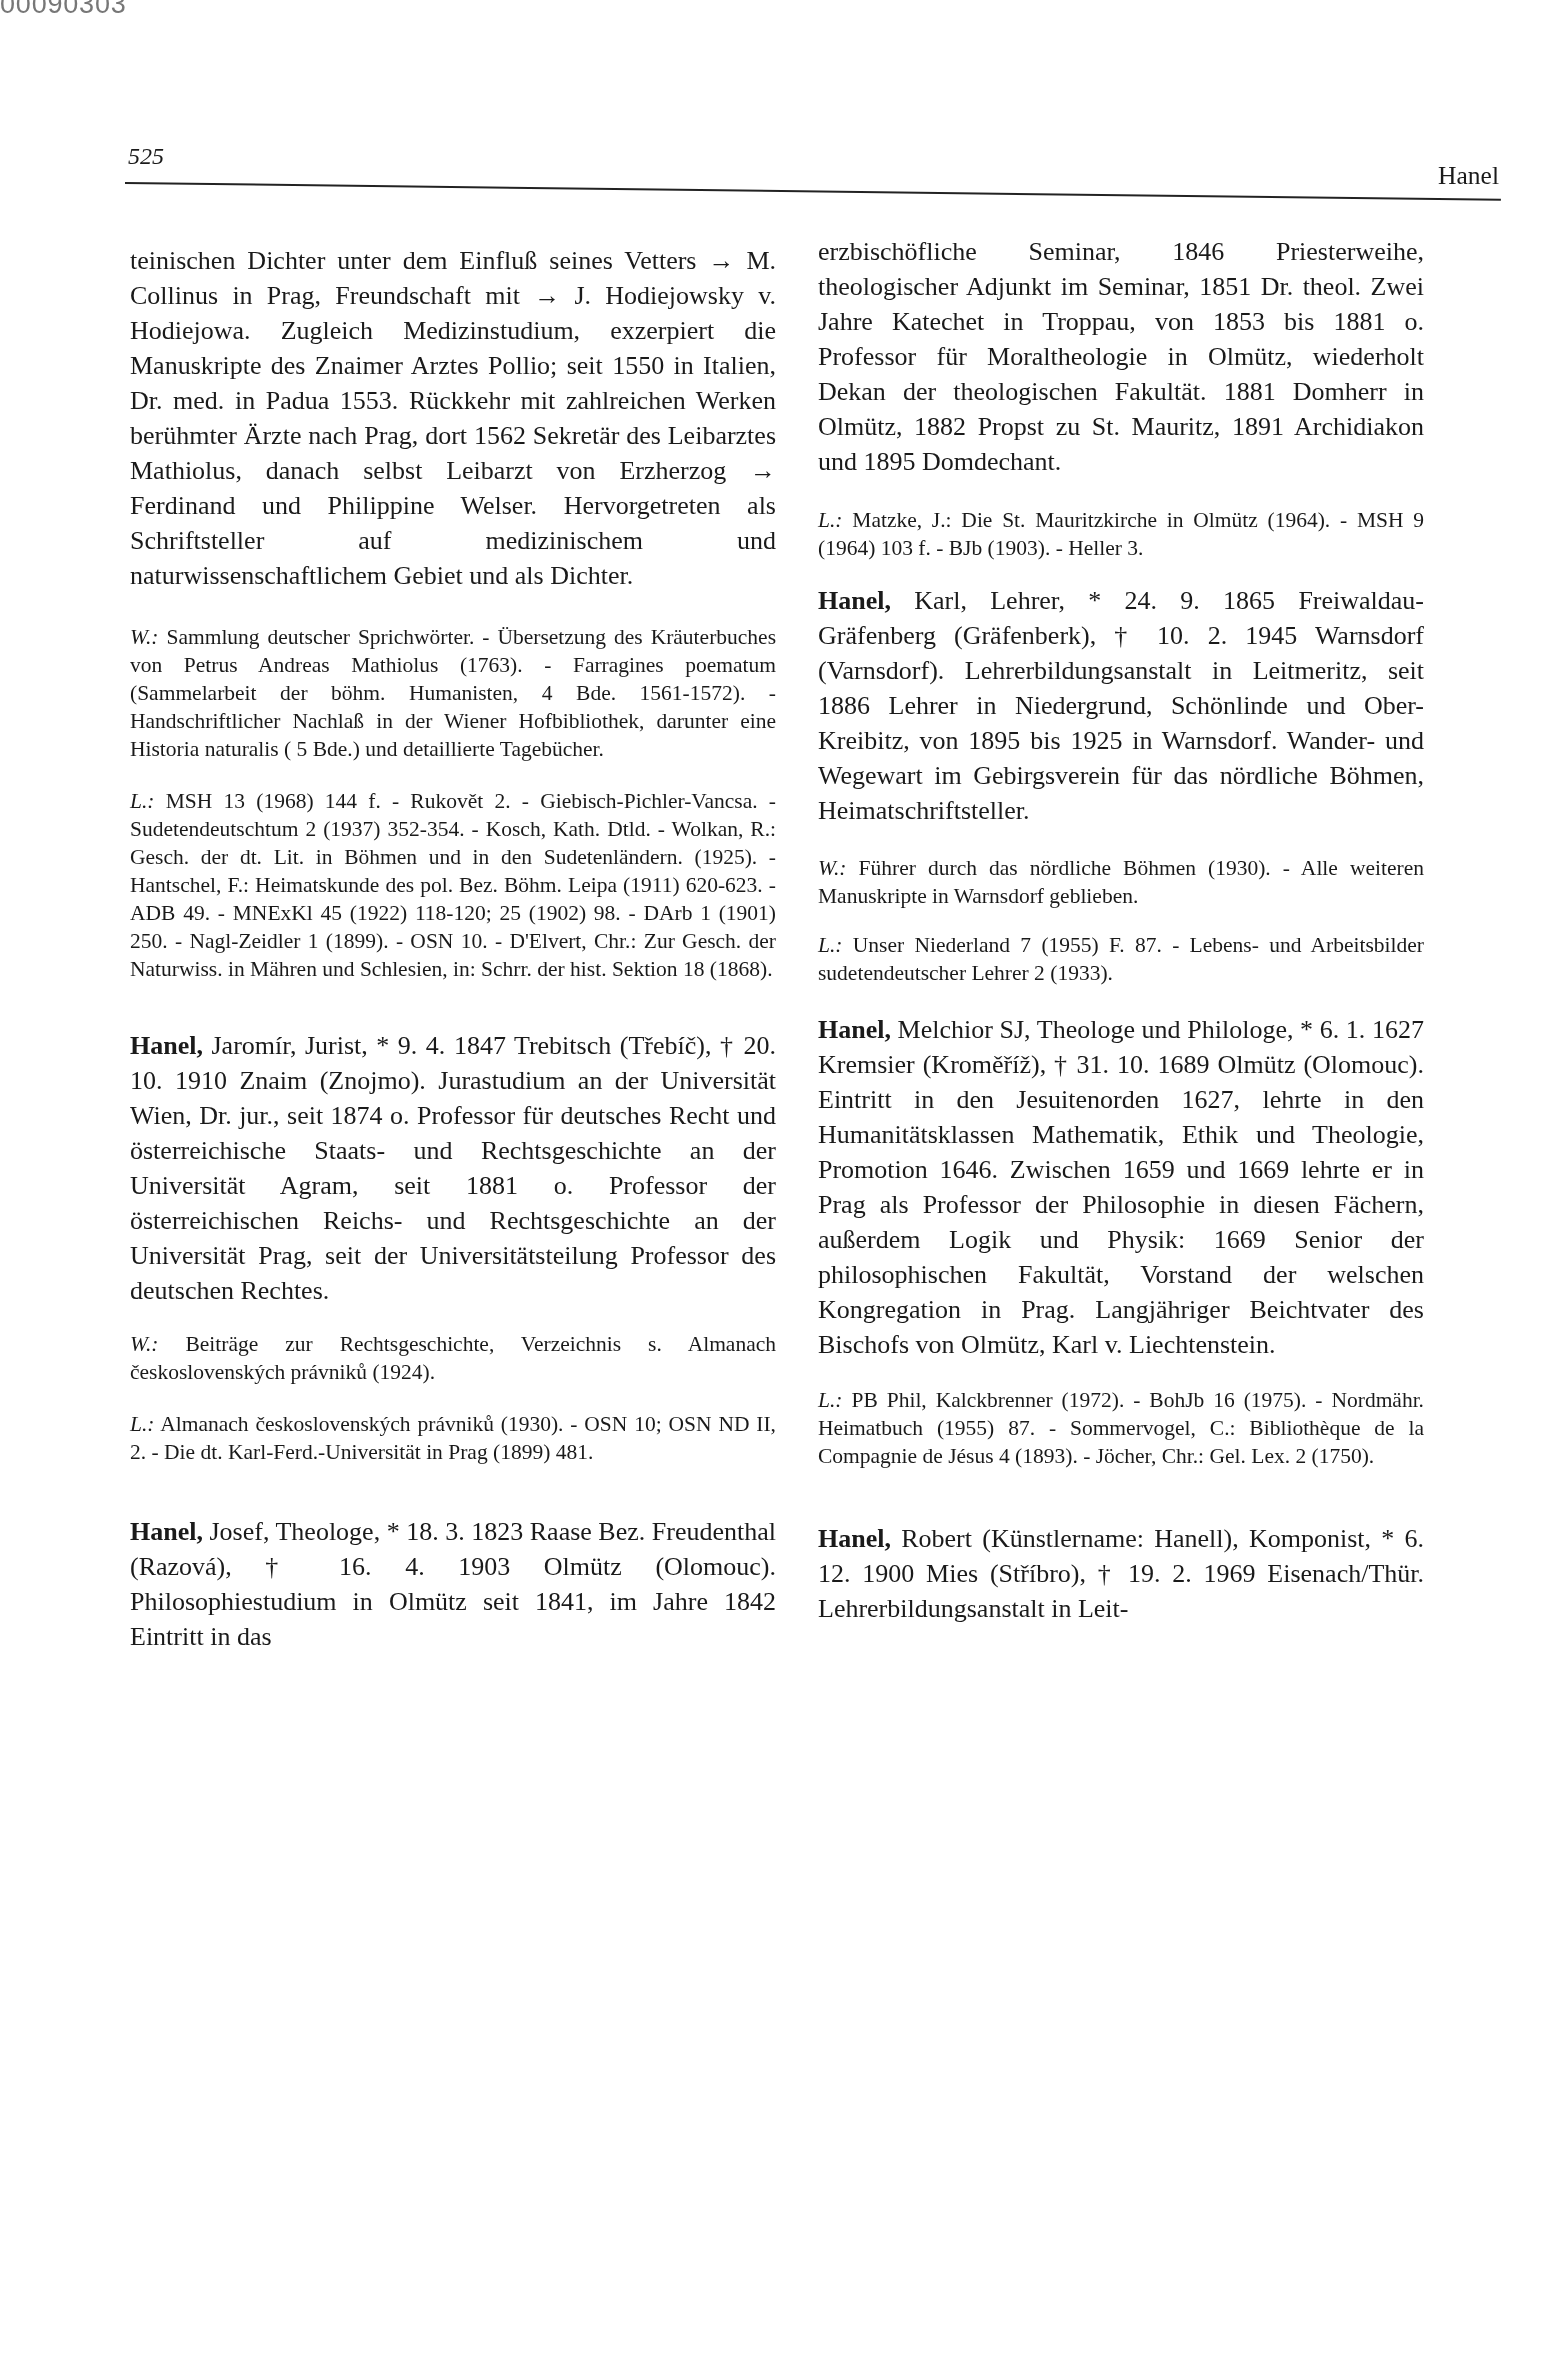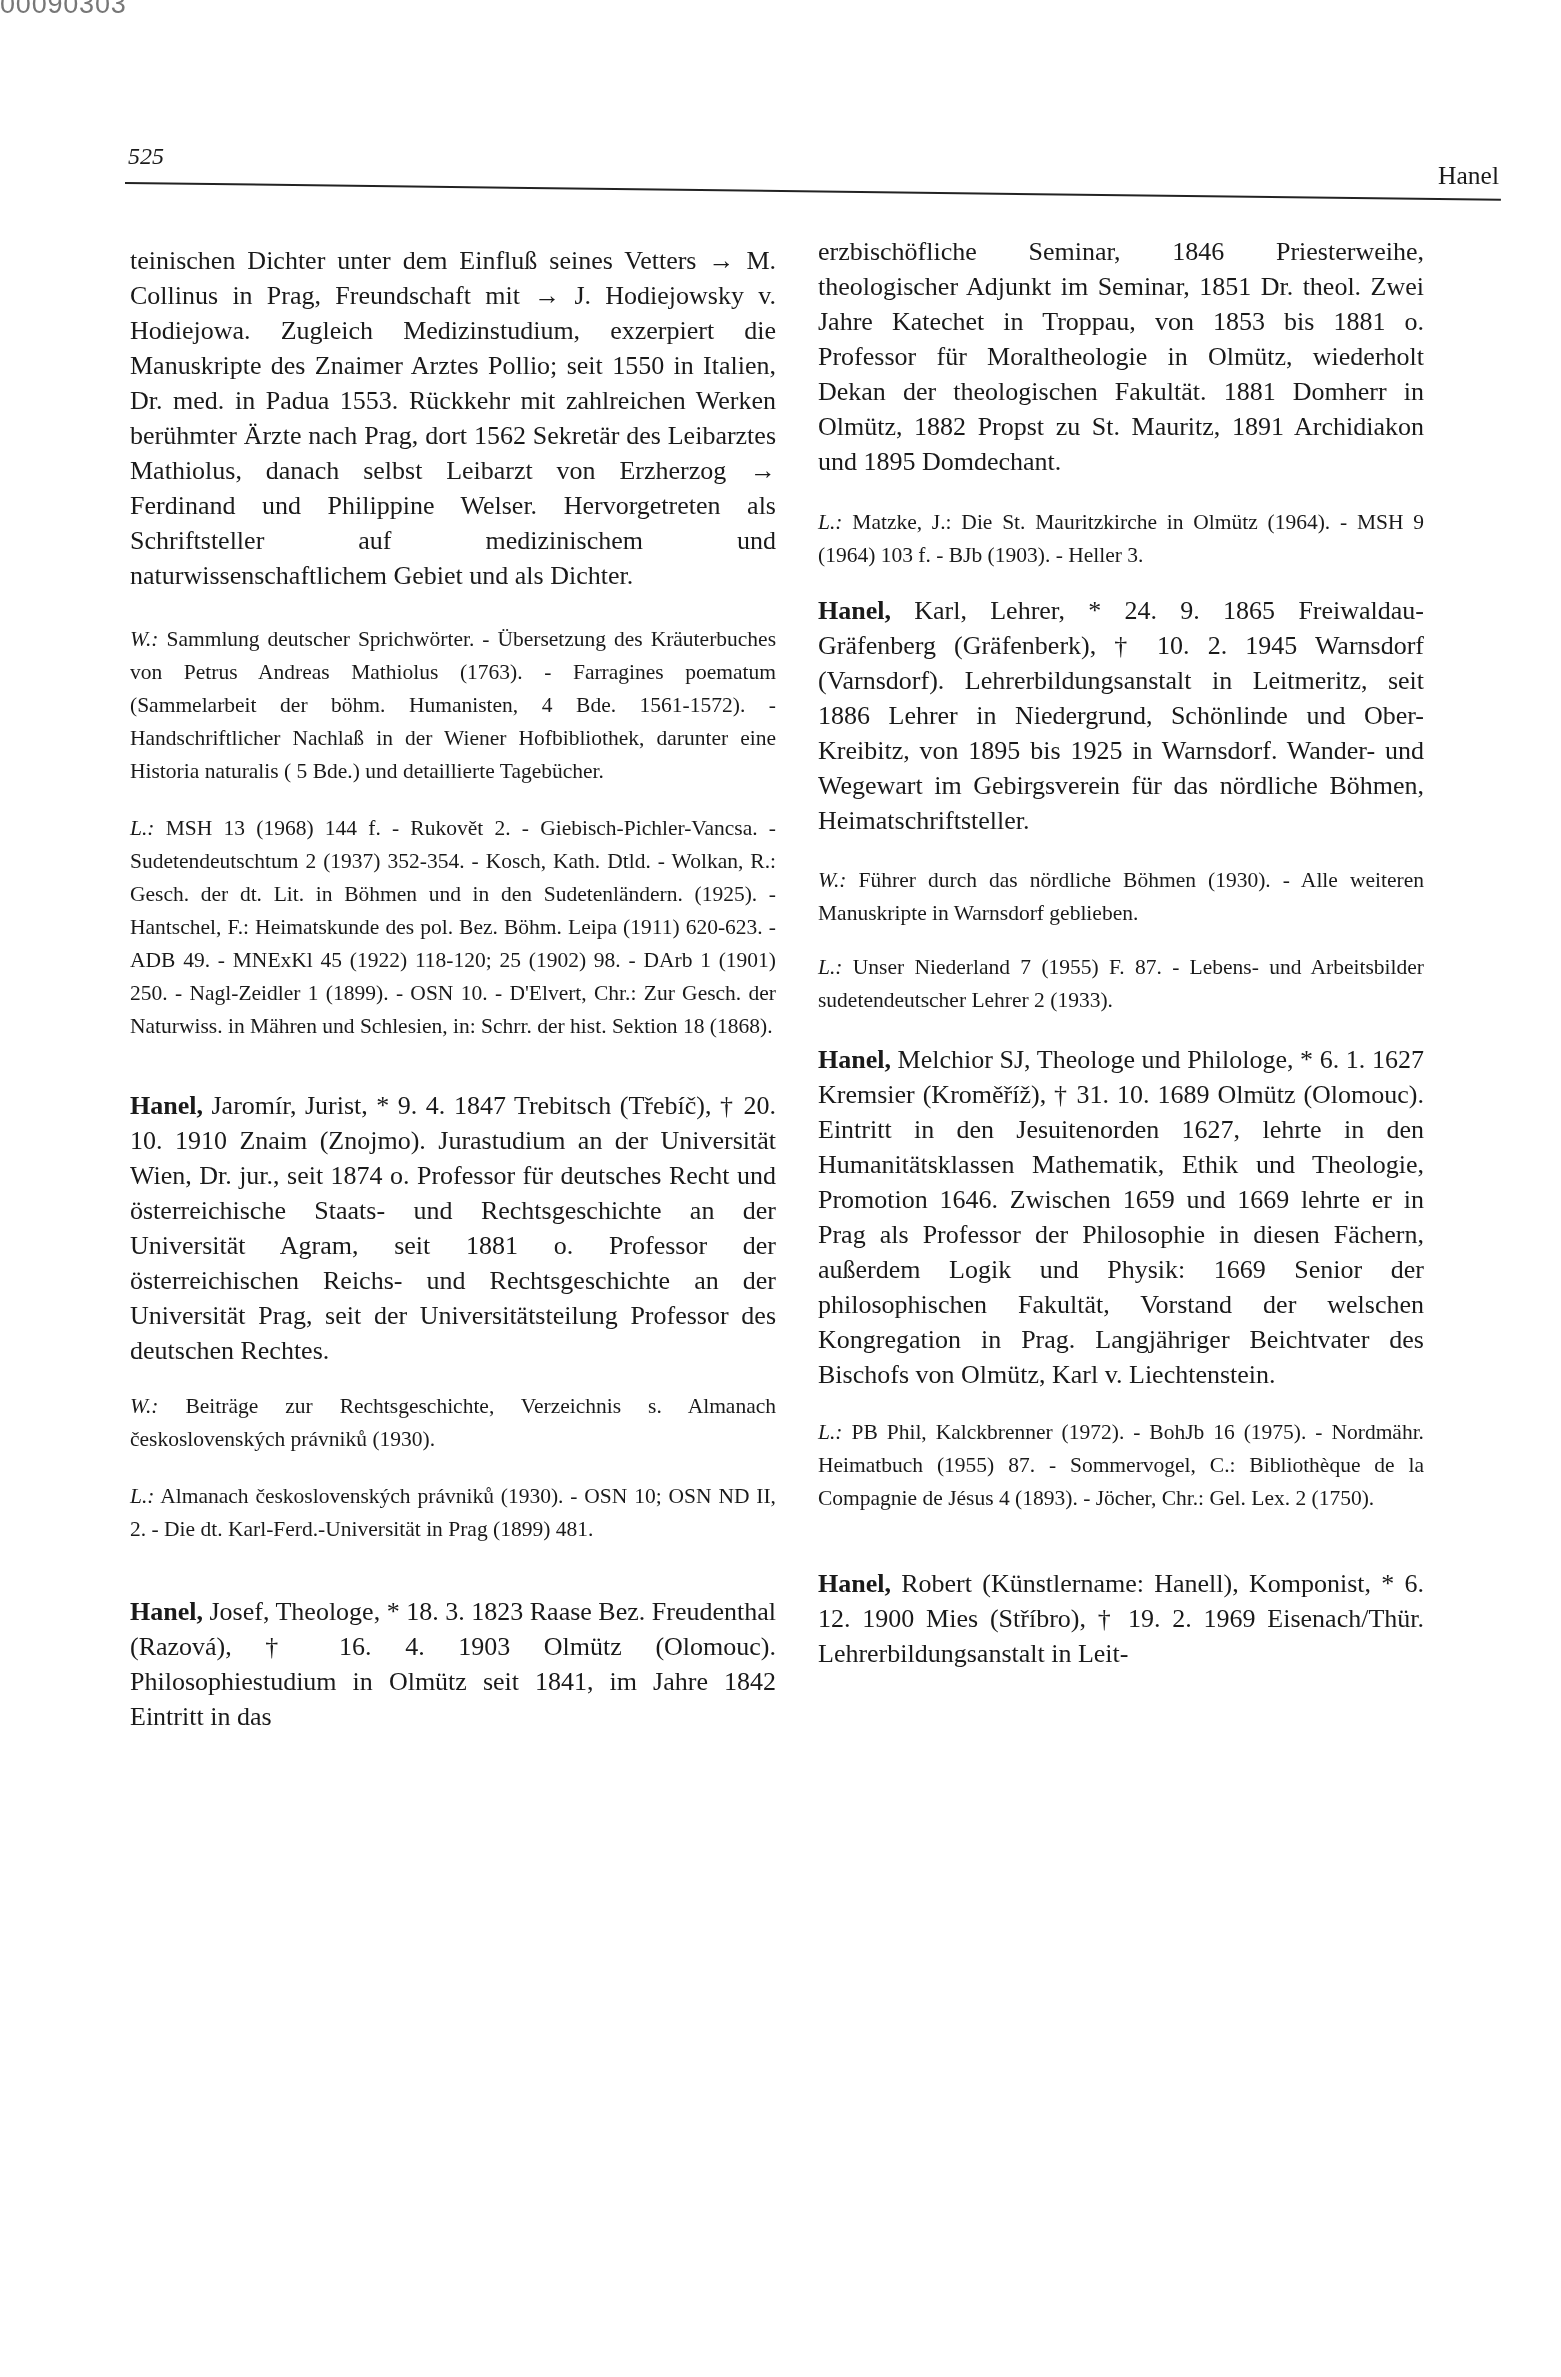--- a/index.html
+++ b/index.html
@@ -16,21 +16,21 @@
   .running-head { position: absolute; right: 62px; top: 161px; font-size: 25.5px; }
   .head-rule {
     position: absolute; left: 125px; top: 182px; width: 1376px; height: 2.4px;
     background: #222; transform: rotate(0.7deg); transform-origin: left center;
   }
   .column { position: absolute; top: 231px; }
   .col-left { left: 130px; width: 646px; }
   .col-right { left: 818px; width: 606px; }
   .block { margin: 0; text-align: justify; hyphens: manual; }
   .entry { font-size: 26px; line-height: 35px; }
-  .ref { font-size: 21.5px; line-height: 33px; }
+  .ref { font-size: 21.5px; line-height: 28px; }
   .ref .lbl { font-style: italic; }
   .hw { font-weight: bold; }
 </style>
 </head>
 <body>
 
 <div class="scan-id">00090303</div>
 <div class="page-number">525</div>
 <div class="running-head">Hanel</div>
 <div class="head-rule"></div>
@@ -46,21 +46,21 @@
   <p class="block ref" style="margin-top:24px">
     <span class="lbl">L.:</span>
     <span>MSH 13 (1968) 144 f. - Rukovět 2. - Giebisch-Pichler-Vancsa. - Sudetendeutschtum 2 (1937) 352-354. - Kosch, Kath. Dtld. - Wolkan, R.: Gesch. der dt. Lit. in Böhmen und in den Sudetenländern. (1925). - Hantschel, F.: Heimatskunde des pol. Bez. Böhm. Leipa (1911) 620-623. - ADB 49. - MNExKl 45 (1922) 118-120; 25 (1902) 98. - DArb 1 (1901) 250. - Nagl-Zeidler 1 (1899). - OSN 10. - D'Elvert, Chr.: Zur Gesch. der Naturwiss. in Mähren und Schlesien, in: Schrr. der hist. Sektion 18 (1868).</span>
   </p>
   <p class="block entry" style="margin-top:45px">
     <span class="hw">Hanel,</span>
     <span>Jaromír, Jurist, * 9. 4. 1847 Trebitsch (Třebíč), † 20. 10. 1910 Znaim (Znojmo). Jurastudium an der Universität Wien, Dr. jur., seit 1874 o. Professor für deutsches Recht und österreichische Staats- und Rechtsgeschichte an der Universität Agram, seit 1881 o. Professor der österreichischen Reichs- und Rechtsgeschichte an der Universität Prag, seit der Universitätsteilung Professor des deutschen Rechtes.</span>
   </p>
   <p class="block ref" style="margin-top:22px">
     <span class="lbl">W.:</span>
-    <span>Beiträge zur Rechtsgeschichte, Verzeichnis s. Almanach československých právniků (1930).</span>
+    <span>Beiträge zur Rechtsgeschichte, Verzeichnis s. Almanach československých právniků (1924).</span>
   </p>
   <p class="block ref" style="margin-top:24px">
     <span class="lbl">L.:</span>
     <span>Almanach československých právniků (1930). - OSN 10; OSN ND II, 2. - Die dt. Karl-Ferd.-Universität in Prag (1899) 481.</span>
   </p>
   <p class="block entry" style="margin-top:48px">
     <span class="hw">Hanel,</span>
     <span>Josef, Theologe, * 18. 3. 1823 Raase Bez. Freudenthal (Razová), † 16. 4. 1903 Olmütz (Olomouc). Philosophiestudium in Olmütz seit 1841, im Jahre 1842 Eintritt in das</span>
   </p>
 </div>

